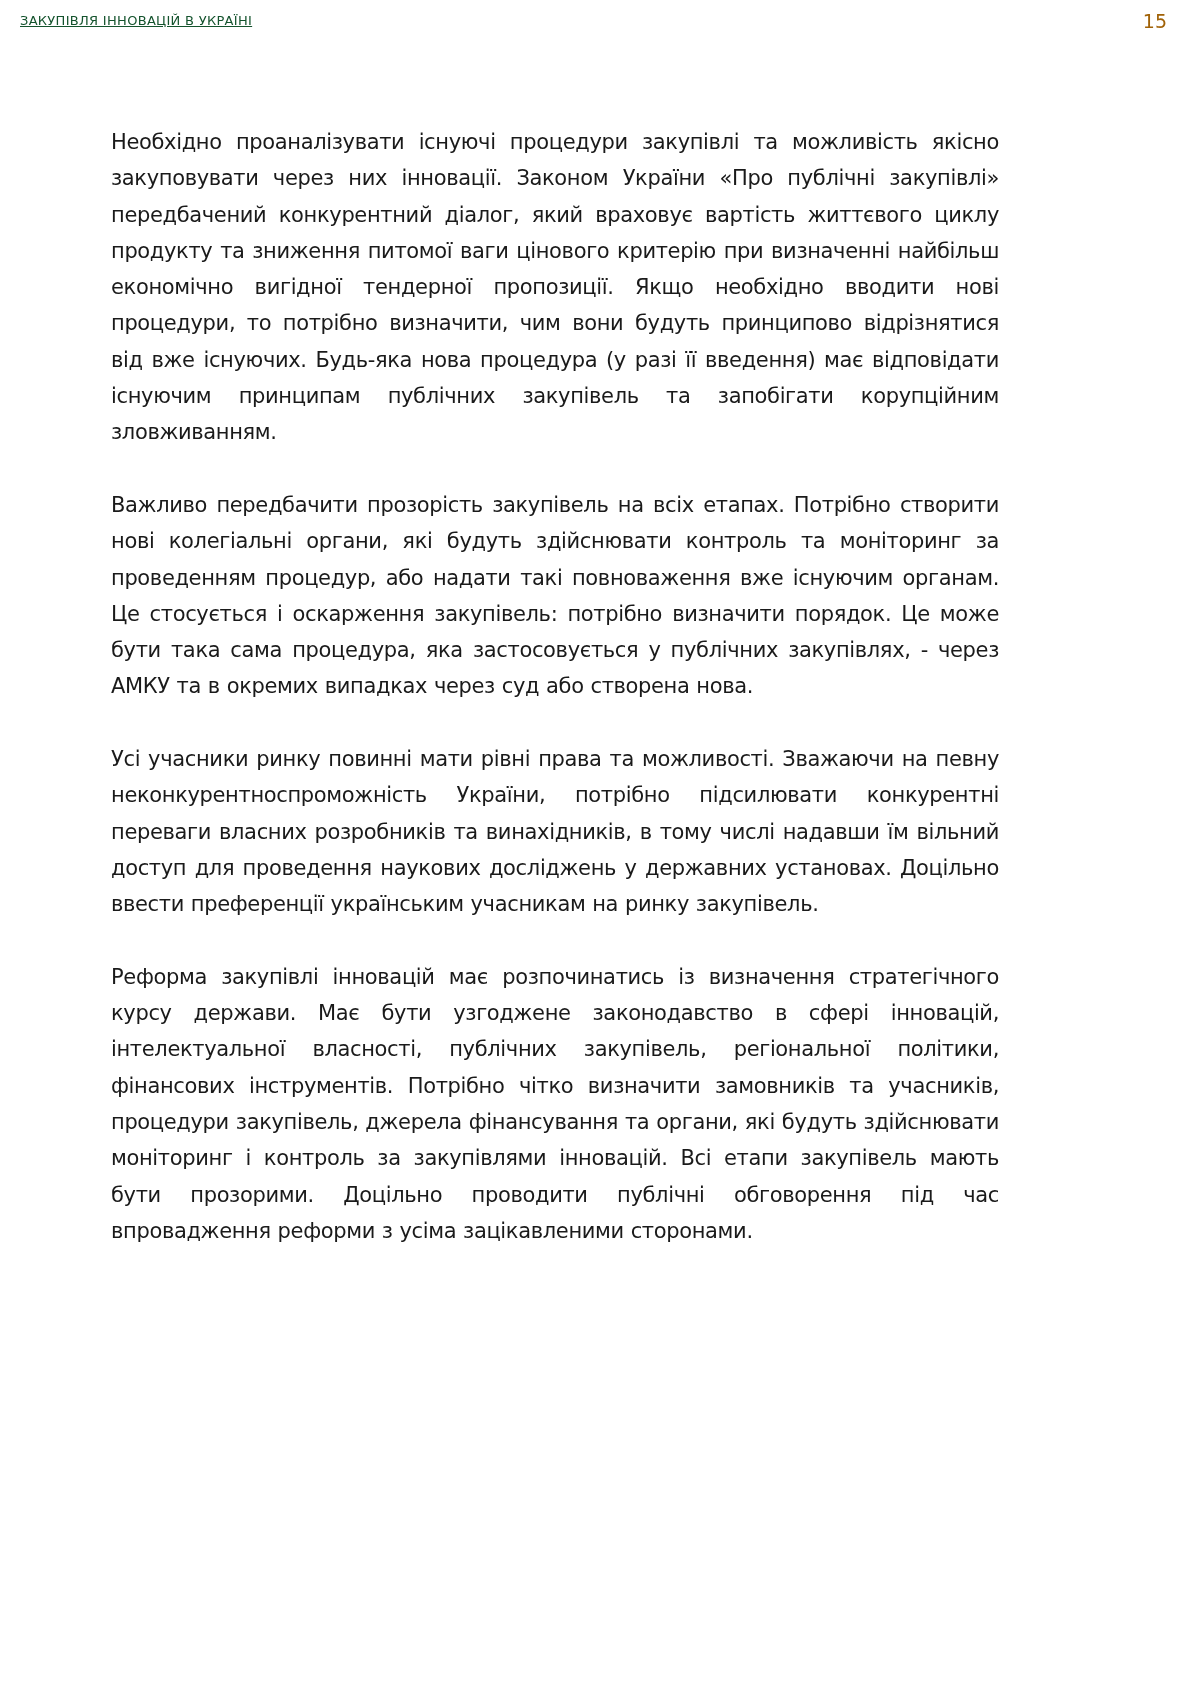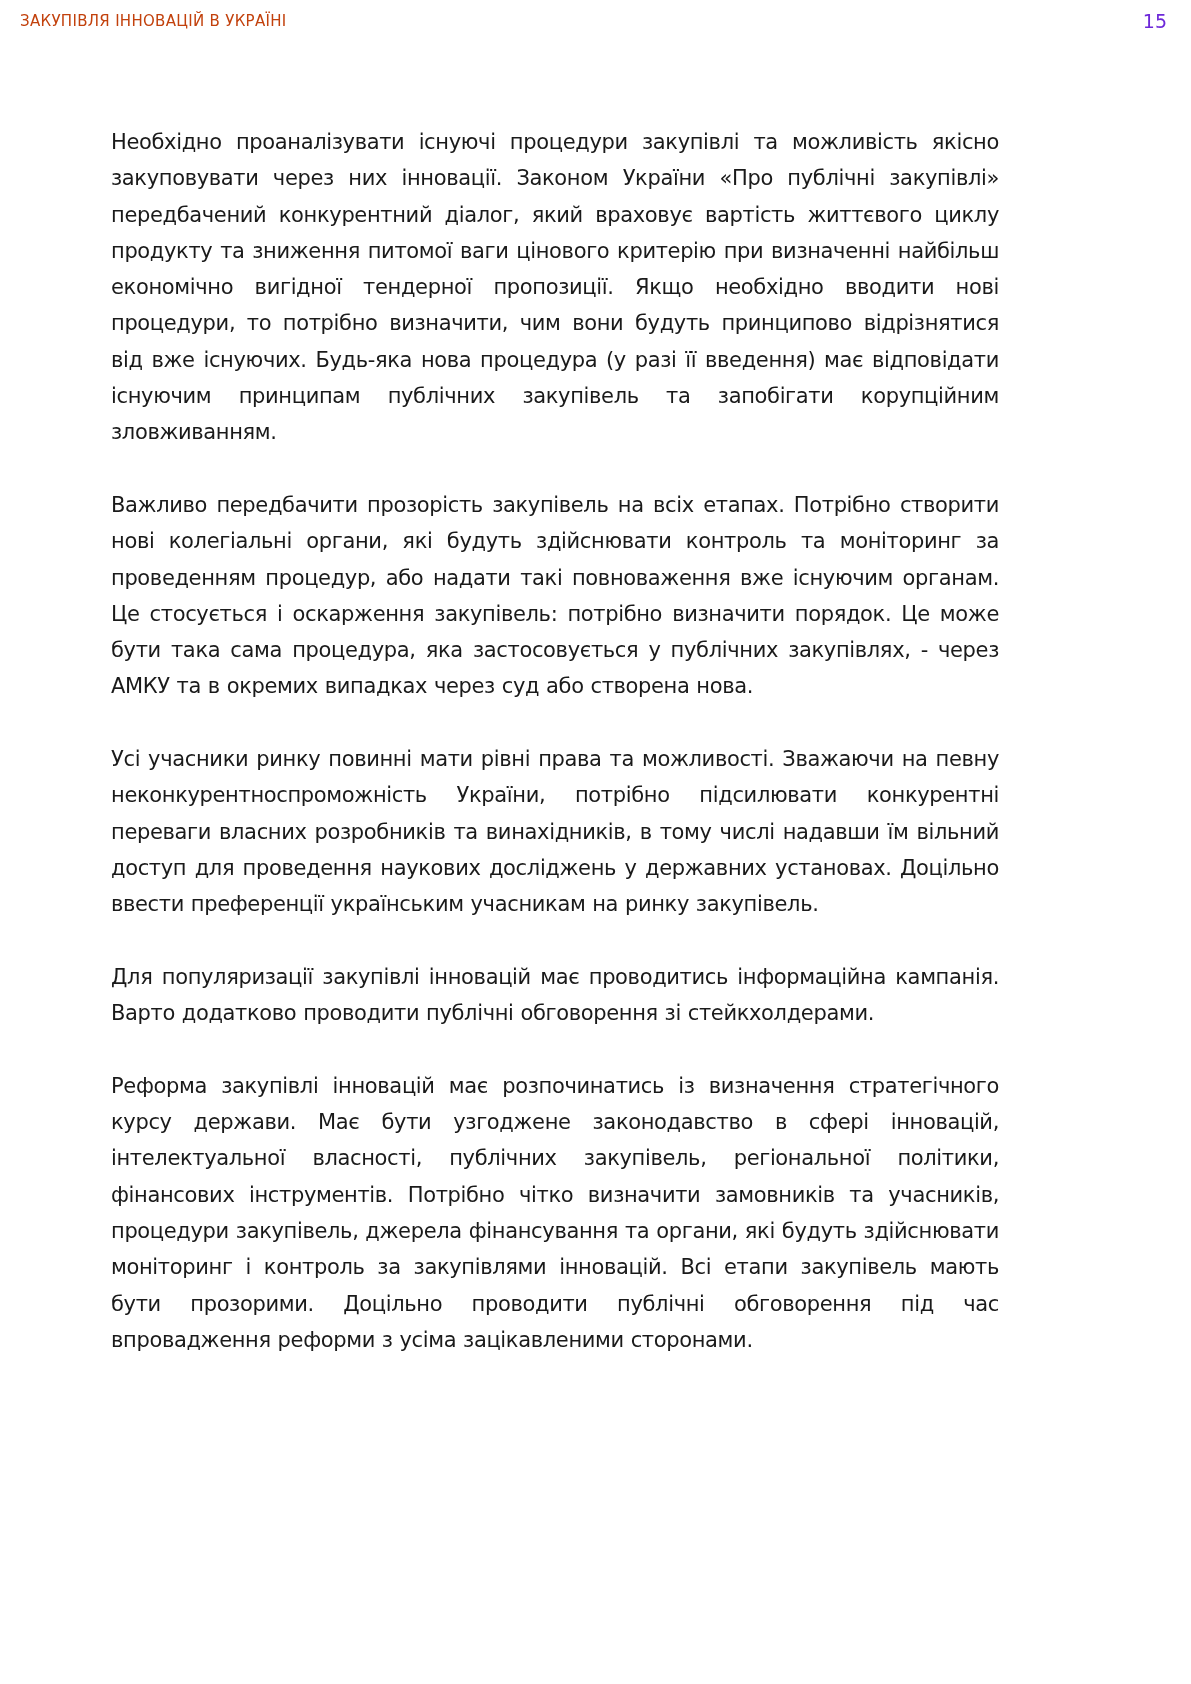--- a/index.html
+++ b/index.html
@@ -19,32 +19,33 @@
       left: 20px;
       right: 20px;
       height: 28px;
     }
     .running-title {
       position: absolute;
       left: 0;
       top: 0;
       font-family: "DejaVu Sans", sans-serif;
       font-weight: normal;
-      font-size: 15px;
+      font-size: 13px;
       letter-spacing: 0.3px;
-      color: #c2410c;
+      color: #14532d;
       line-height: 26px;
+      text-decoration: underline;
     }
     .page-number {
       position: absolute;
       right: 4px;
       top: 0;
       font-family: "DejaVu Sans", sans-serif;
       font-size: 19px;
-      color: #6d28d9;
+      color: #a16207;
       line-height: 26px;
     }
     .body-text {
       position: absolute;
       left: 111px;
       width: 888px;
       top: 124px;
       font-family: "DejaVu Sans", sans-serif;
       font-size: 21px;
       line-height: 36.3px;
@@ -63,15 +64,14 @@
 
 <header class="page-header">
   <div class="running-title">ЗАКУПІВЛЯ ІННОВАЦІЙ В УКРАЇНІ</div>
   <div class="page-number">15</div>
 </header>
 
 <main class="body-text">
   <p>Необхідно проаналізувати існуючі процедури закупівлі та можливість якісно закуповувати через них інновації. Законом України «Про публічні закупівлі» передбачений конкурентний діалог, який враховує вартість життєвого циклу продукту та зниження питомої ваги цінового критерію при визначенні найбільш економічно вигідної тендерної пропозиції. Якщо необхідно вводити нові процедури, то потрібно визначити, чим вони будуть принципово відрізнятися від вже існуючих. Будь-яка нова процедура (у разі її введення) має відповідати існуючим принципам публічних закупівель та запобігати корупційним зловживанням.</p>
   <p>Важливо передбачити прозорість закупівель на всіх етапах. Потрібно створити нові колегіальні органи, які будуть здійснювати контроль та моніторинг за проведенням процедур, або надати такі повноваження вже існуючим органам. Це стосується і оскарження закупівель:  потрібно визначити порядок. Це може бути така сама процедура, яка застосовується у публічних закупівлях, - через АМКУ та в окремих випадках через суд або створена нова.</p>
   <p>Усі учасники ринку повинні мати рівні права та можливості. Зважаючи на певну неконкурентноспроможність України, потрібно підсилювати конкурентні переваги власних розробників та винахідників, в тому числі надавши їм вільний доступ для проведення наукових досліджень у державних установах. Доцільно ввести преференції українським учасникам на ринку закупівель.</p>
-  <p>Для популяризації закупівлі інновацій має проводитись інформаційна кампанія. Варто додатково проводити публічні обговорення зі стейкхолдерами.</p>
   <p>Реформа закупівлі інновацій має розпочинатись із визначення стратегічного курсу держави. Має бути узгоджене законодавство в сфері інновацій, інтелектуальної власності, публічних закупівель, регіональної політики, фінансових інструментів. Потрібно чітко визначити замовників та учасників, процедури закупівель, джерела фінансування та органи, які будуть здійснювати моніторинг і контроль за закупівлями інновацій. Всі етапи закупівель мають бути прозорими. Доцільно проводити публічні обговорення під час впровадження реформи з усіма зацікавленими сторонами.</p>
 </main>
 
 </body></html>

